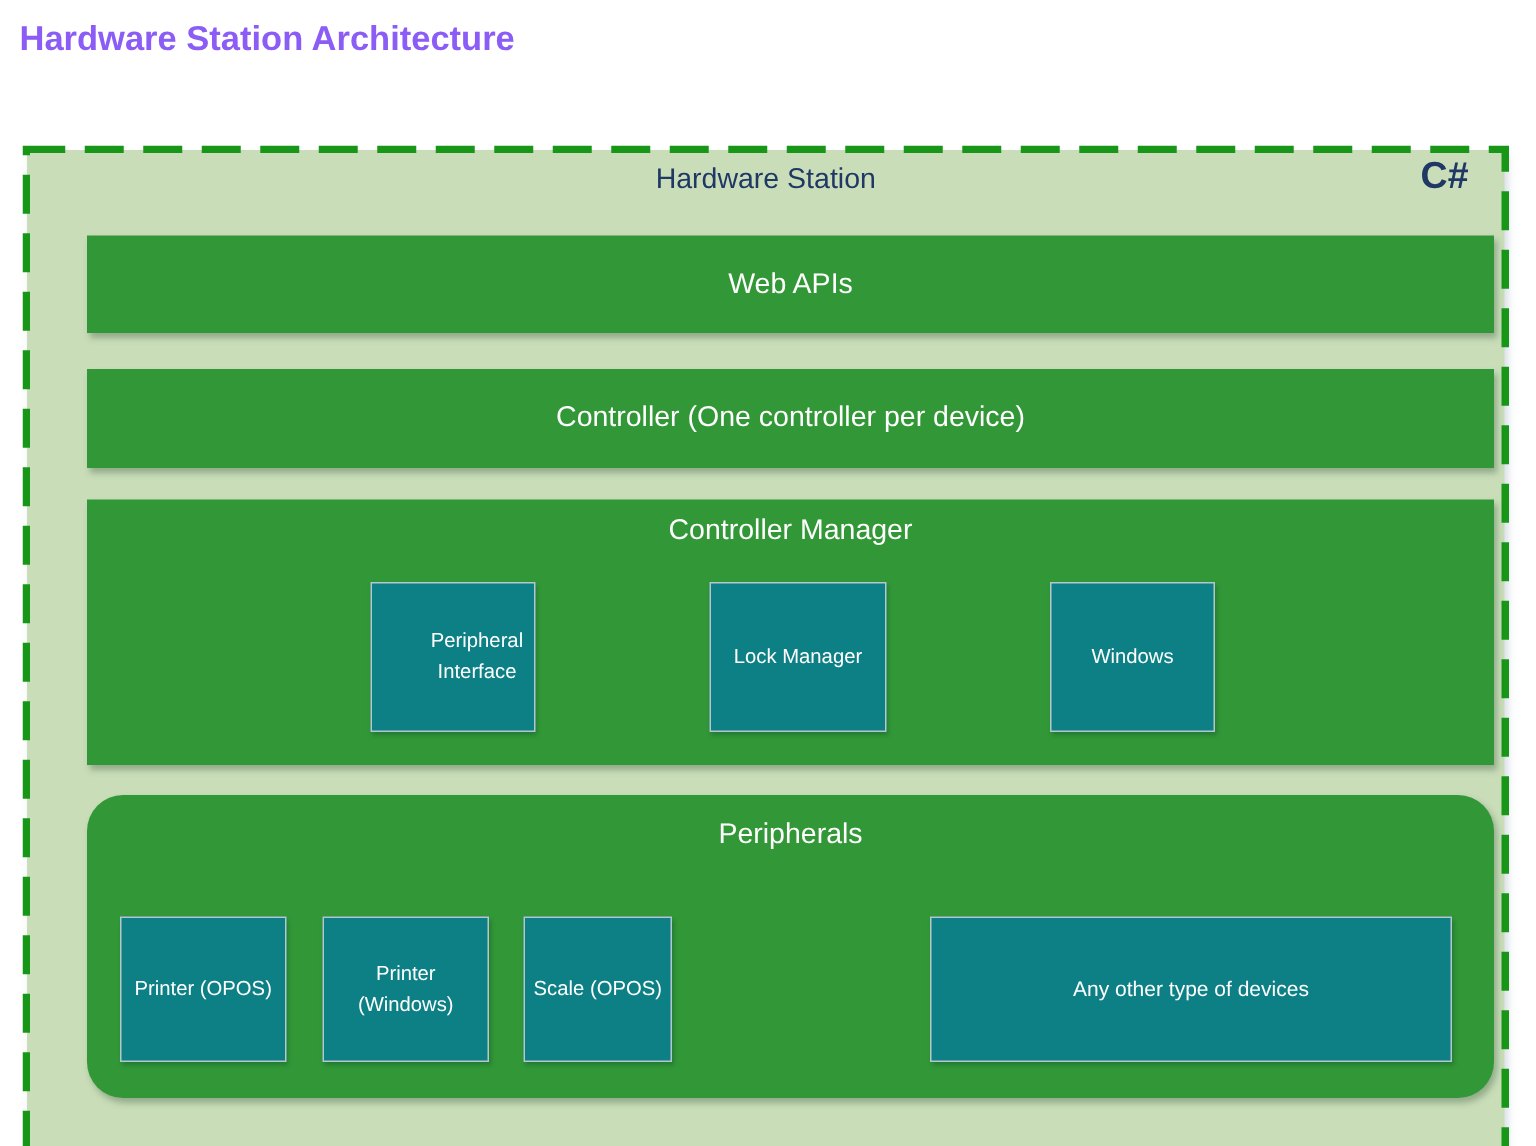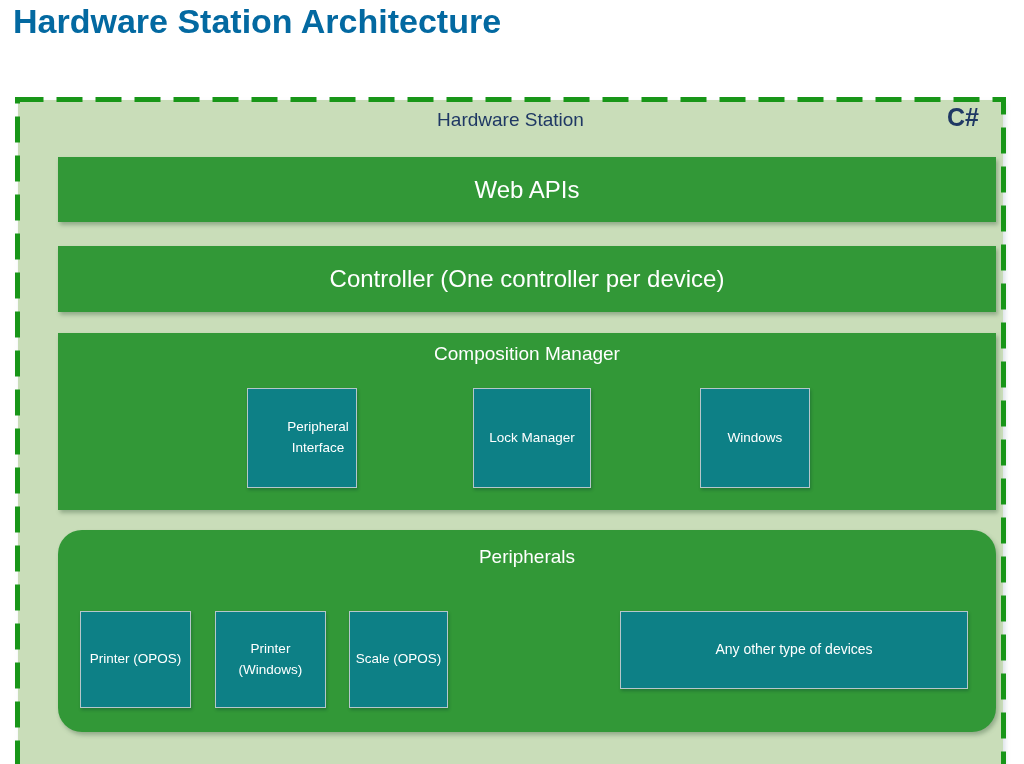--- a/index.html
+++ b/index.html
@@ -5,22 +5,22 @@
   * { margin: 0; padding: 0; box-sizing: border-box; }
   html, body { background: #ffffff; }
   body {
     width: 1024px; height: 764px;
     font-family: "Liberation Sans", sans-serif;
     position: relative; overflow: hidden;
   }
   .canvas { position: absolute; left: 0; top: 0; width: 1024px; height: 764px; }
 
   .page-title {
-    position: absolute; left: 13px; top: 2px;
-    font-size: 34px; font-weight: bold; color: #0369a1;
+    position: absolute; left: 13px; top: 12px;
+    font-size: 23px; font-weight: bold; color: #8b5cf6;
     letter-spacing: 0px; white-space: nowrap;
   }
 
   .frame {
     position: absolute; left: 18px; top: 60px;
     width: 985px; height: 692px;
     background: #c9ddb9;
     box-shadow: 2px 3px 5px rgba(140,160,180,0.35);
     margin-top: 40px;
   }
@@ -39,21 +39,21 @@
     font-size: 25px; font-weight: bold; color: #1f3864;
   }
 
   .layer {
     position: absolute; left: 40px; width: 938px;
     background: #329837;
     color: #ffffff;
     box-shadow: 2px 3px 4px rgba(80,110,80,0.45);
   }
   .layer-bar { display: flex; align-items: center; justify-content: center; }
-  .layer-bar .layer-label { font-size: 24px; }
+  .layer-bar .layer-label { font-size: 19px; }
 
   .layer-web-apis    { top: 57px;  height: 65px; }
   .layer-controller  { top: 146px; height: 66px; }
   .layer-composition { top: 233px; height: 177px; }
   .layer-peripherals { top: 430px; height: 202px; border-radius: 24px; }
 
   .layer-title {
     position: absolute; left: 0; right: 0;
     text-align: center; font-size: 19px; color: #ffffff;
   }
@@ -75,21 +75,21 @@
   
   .module-peripheral-interface { left: 189px; top: 55px; width: 110px; height: 100px; padding-left: 36px; }
   .module-lock-manager         { left: 415px; top: 55px; width: 118px; height: 100px; }
   .module-security             { left: 642px; top: 55px; width: 110px; height: 100px; }
 
   
   .module-printer-opos    { left: 22px;  top: 81px; width: 111px; height: 97px; }
   .module-printer-windows { left: 157px; top: 81px; width: 111px; height: 97px; }
   .module-scale-opos      { left: 291px; top: 81px; width: 99px; height: 97px; }
   .module-cash-drawer     { left: 427px; top: 81px; width: 110px; height: 97px; }
-  .module-any-other       { left: 562px; top: 81px; width: 348px; height: 78px; font-size: 14px; }
+  .module-any-other       { left: 562px; top: 81px; width: 348px; height: 97px; font-size: 14px; }
 </style>
 </head>
 <body>
 
 <div class="canvas">
 
   <h1 class="page-title">Hardware Station Architecture</h1>
 
   <div class="frame">
 
@@ -102,21 +102,21 @@
 
     <div class="layer layer-bar layer-web-apis">
       <span class="layer-label">Web APIs</span>
     </div>
 
     <div class="layer layer-bar layer-controller">
       <span class="layer-label">Controller (One controller per device)</span>
     </div>
 
     <div class="layer layer-composition">
-      <div class="layer-title">Composition Manager</div>
+      <div class="layer-title">Controller Manager</div>
       <div class="module module-peripheral-interface">
         <span>Peripheral Interface</span>
       </div>
       <div class="module module-lock-manager">
         <span>Lock Manager</span>
       </div>
       <div class="module module-security">
         <span>Windows</span>
       </div>
     </div>

